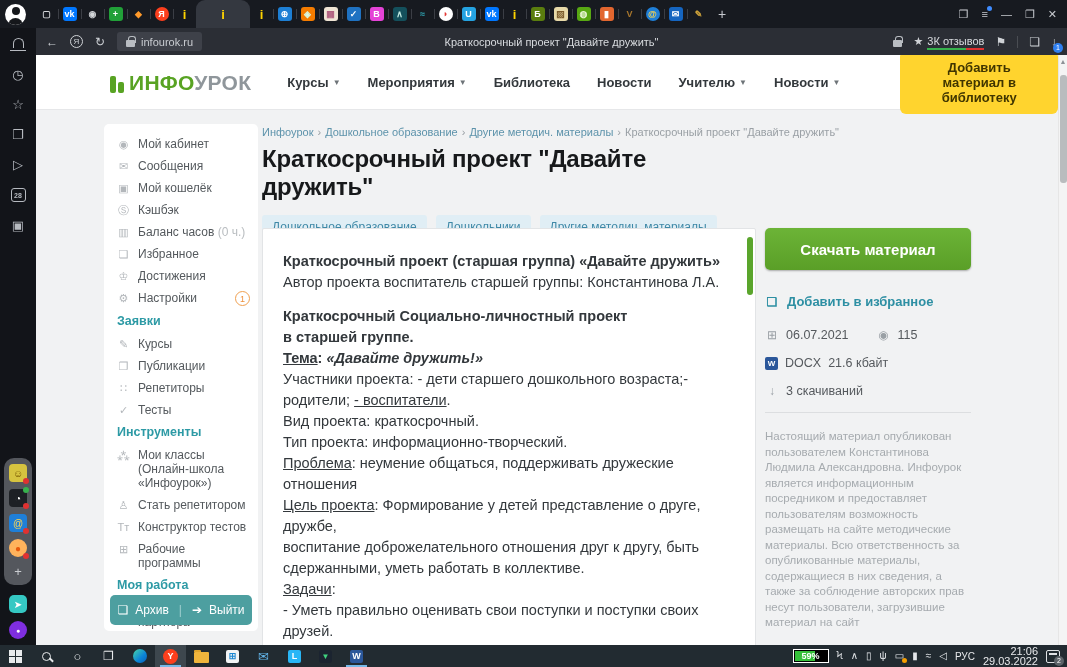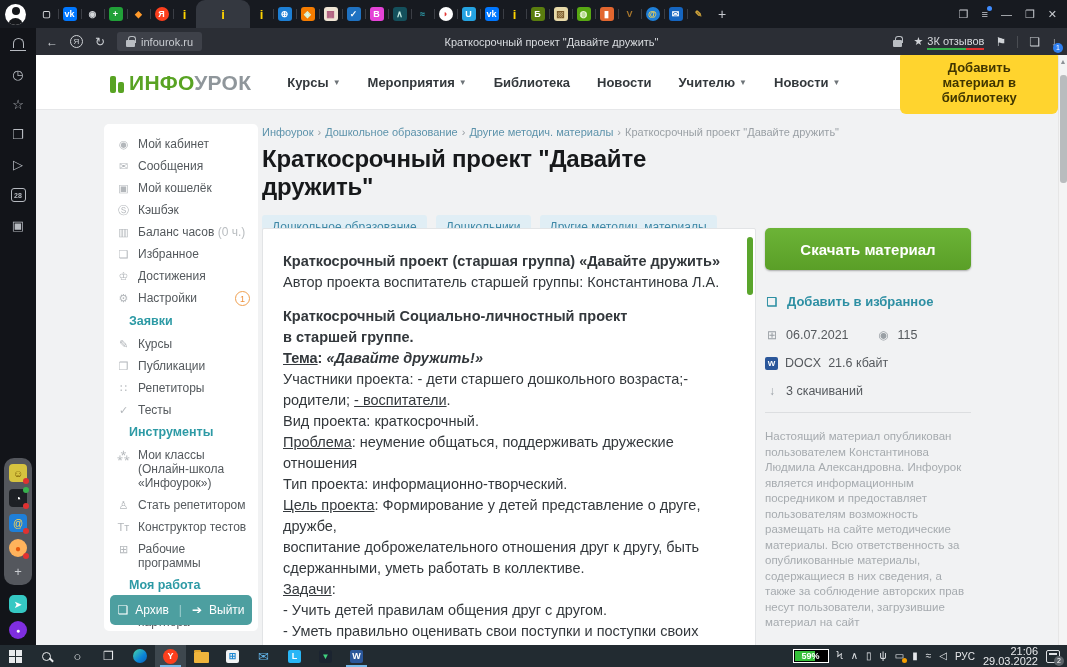--- a/index.html
+++ b/index.html
@@ -62,21 +62,21 @@
 .nav-item{display:flex;align-items:center;gap:4px;cursor:pointer}
 .chev{font-size:8px;color:#6e7478}
 .cta{margin-left:60px;background:#ffd42e;border:none;border-radius:6px;padding:9px 17px;font-size:13px;font-weight:700;color:#403500;cursor:pointer;font-family:"Liberation Sans",sans-serif}
 .page-body{position:absolute;top:55px;left:0;right:9px;bottom:0}
 
 .account-card{position:absolute;left:68px;top:14px;width:154px;height:507px;background:#fff;border-radius:5px;padding:13px 8px 8px 13px;font-size:12px;color:#54595d;overflow:hidden}
 .menu-row{display:flex;align-items:flex-start;gap:8px;margin-bottom:8px;cursor:pointer;line-height:14px}
 .menu-ic{width:13px;flex:none;color:#b3b7bb;font-size:11px;text-align:center;line-height:14px}
 .menu-lbl{flex:1}
 .menu-suffix{color:#b9bdc0;font-size:12px}
-.menu-head{color:#2d9aa5;font-weight:700;margin:5px 12px 9px;font-size:12.5px}
+.menu-head{color:#2d9aa5;font-weight:700;margin:5px 0 9px;font-size:12.5px}
 .badge-o{flex:none;width:15px;height:15px;border:1px solid #f0a050;color:#ee8f3a;border-radius:50%;font-size:9px;display:flex;align-items:center;justify-content:center;margin-left:auto}
 .badge-inline{margin-left:4px}
 .card-btn{position:absolute;left:6px;right:6px;bottom:6px;height:30px;background:#4d9fa0;border-radius:5px;color:#fff;display:flex;align-items:center;justify-content:center;gap:7px;font-size:12px;cursor:pointer}
 .card-btn .sep{color:#9fcfcf;margin:0 3px}
 
 .content{position:absolute;left:226px;top:16px;width:500px}
 .crumbs{font-size:11px;color:#9aa0a5;margin-bottom:7px;white-space:nowrap}
 .crumb-link{color:#5d93ab;cursor:pointer}
 .crumb-sep{margin:0 4px;color:#9aa0a5}
 .page-title{font-size:24px;font-weight:800;color:#17191b;margin-bottom:14px;letter-spacing:-.2px}
@@ -421,27 +421,26 @@
         <div class="doc-thumb"></div>
       <div class="doc-line center"><span class="b ">Краткосрочный проект (старшая группа) «Давайте дружить»</span></div>
           <div class="doc-line center"><span>Автор проекта воспитатель старшей  группы: Константинова Л.А.</span></div>
           <div class="doc-blank"></div>
           <div class="doc-line center"><span class="b ">Краткосрочный Социально-личностный проект</span></div>
           <div class="doc-line center"><span class="b ">в старшей группе.</span></div>
           <div class="doc-line center"><span class="b u ">Тема</span><span class="b ">: </span><span class="b i">«Давайте дружить!»</span></div>
           <div class="doc-line"><span>Участники проекта: - дети старшего дошкольного возраста;-</span></div>
           <div class="doc-line"><span>родители; </span><span class="u ">- воспитатели</span><span>.</span></div>
           <div class="doc-line"><span>Вид проекта: краткосрочный.</span></div>
+          <div class="doc-line"><span>Тип проекта: информационно-творческий.</span></div>
           <div class="doc-line"><span class="u ">Проблема</span><span>: неумение общаться, поддерживать дружеские отношения</span></div>
-          <div class="doc-line"><span>Тип проекта: информационно-творческий.</span></div>
           <div class="doc-line"><span class="u ">Цель проекта</span><span>: Формирование у детей представление о друге, дружбе,</span></div>
           <div class="doc-line"><span>воспитание доброжелательного отношения друг к другу, быть</span></div>
           <div class="doc-line"><span>сдержанными, уметь работать в коллективе.</span></div>
           <div class="doc-line"><span class="u ">Задачи</span><span>:</span></div>
-          <div class="doc-line"><span>- Учить детей правилам общения друг с другом.</span></div>
           <div class="doc-line"><span>- Уметь правильно оценивать свои поступки и поступки своих друзей.</span></div>
         </div>
 
       <div class="rail">
         <button class="dl-btn">Скачать материал</button>
         <div class="fav-link">
           <span class="meta-ic" style="color:#2d8fa3">❏</span>
           <span>Добавить в избранное</span>
         </div>
         <div class="meta-row">

